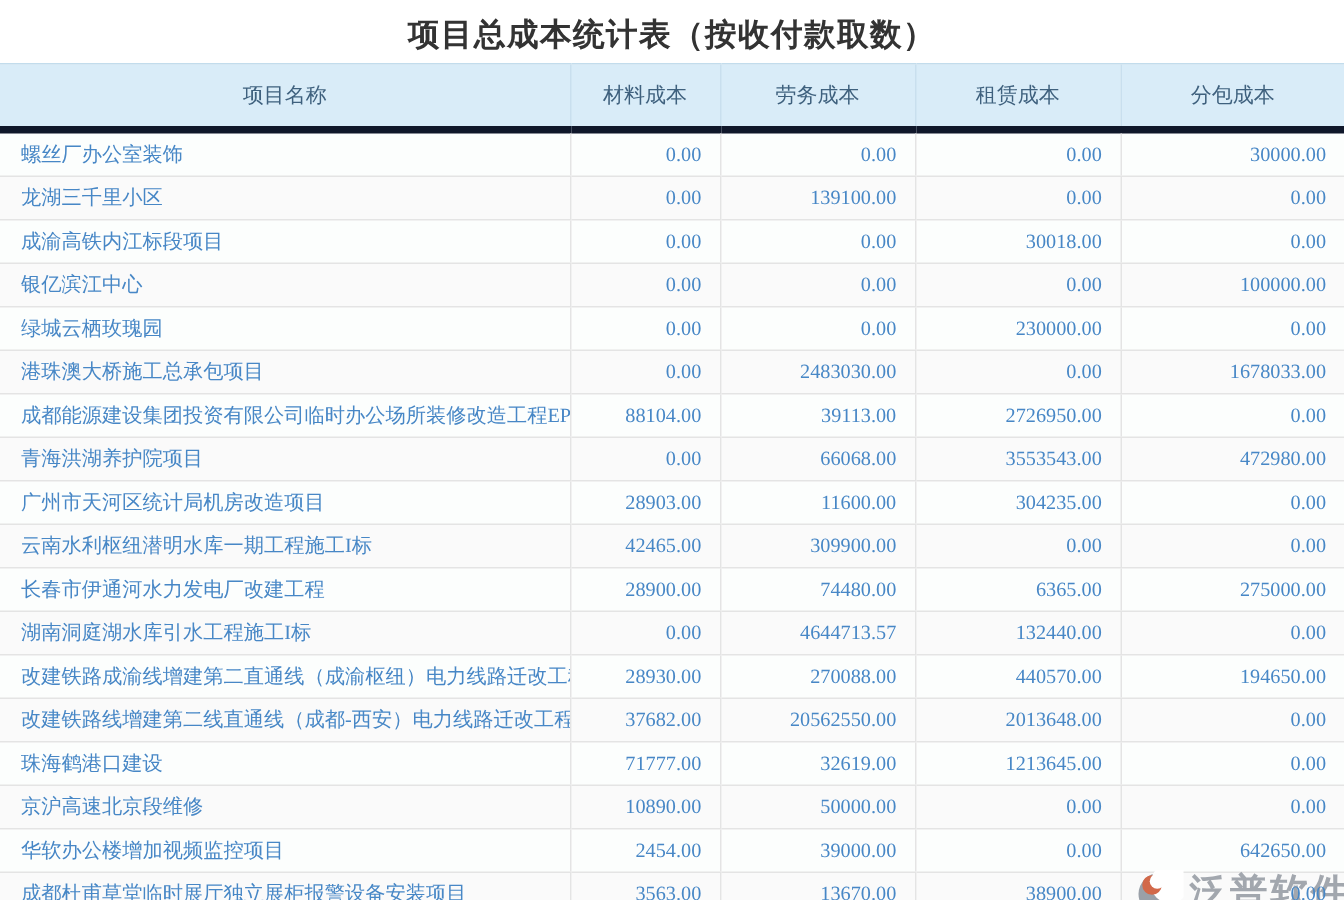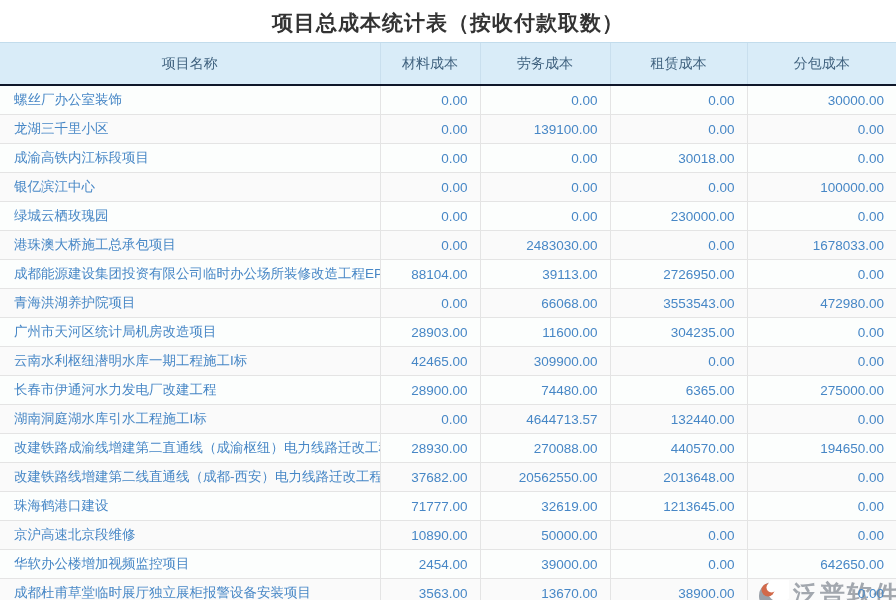--- a/index.html
+++ b/index.html
@@ -1,33 +1,33 @@
 <!DOCTYPE html>
 <html style="--title-text: #333333; --header-bg: #d9ecf8; --header-text: #3f617e; --link-blue: #4787c6; --row-border: #e4e4e4; --watermark-gray: #a2a7ae; --watermark-red: #c45050;"><head>
 <meta charset="utf-8">
 <style>
   html,body { margin:0; padding:0; background:#fff; }
   .page {
     position:relative; width:896px; height:600px; overflow:hidden; background:#fff;
-    font-family:Liberation Sans, sans-serif;
+    font-family:Liberation Serif, serif;
   }
   .title {
     margin:0; height:42px; box-sizing:border-box; padding-top:9px;
     text-align:center; font-size:21px; font-weight:bold;
     color:var(--title-text,#333333); letter-spacing:1px;
   }
   table.cost-table {
     position:absolute; top:42px; left:0; width:896px;
     border-collapse:collapse; table-layout:fixed;
   }
   thead th {
     height:41px; background:var(--header-bg,#d9ecf8);
     color:var(--header-text,#3f617e); font-size:14px; font-weight:normal;
     text-align:center; padding:0;
-    border-top:1px solid #c2dcec; border-bottom:2px solid #0f172a;
+    border-top:1px solid #c2dcec; border-bottom:5px solid #0f172a;
     border-left:1px solid #c9dfee;
   }
   thead th:first-child { border-left:none; }
   tbody tr:nth-child(odd)  { background:#fcfefd; }
   tbody tr:nth-child(even) { background:#fafafa; }
   tbody td {
     position:relative; z-index:2; background:transparent;
     height:28px; padding:0; font-size:13.5px;
     color:var(--link-blue,#4787c6);
     border-bottom:1px solid var(--row-border,#e4e4e4);

